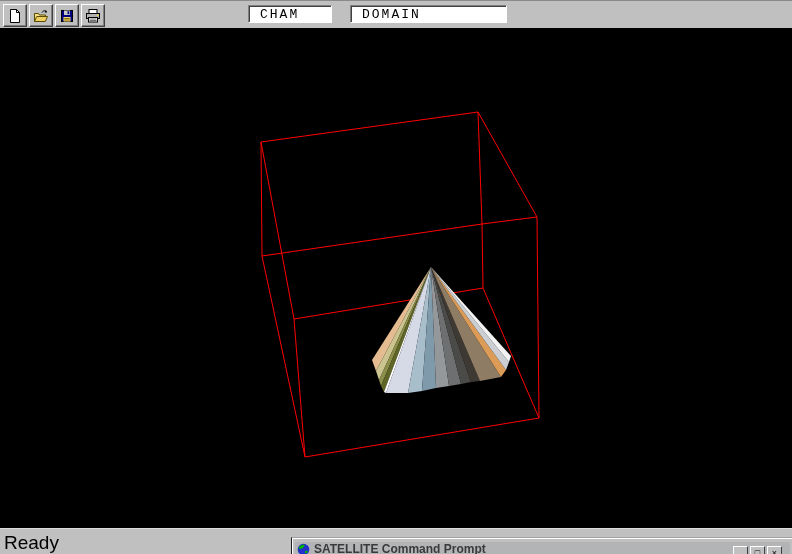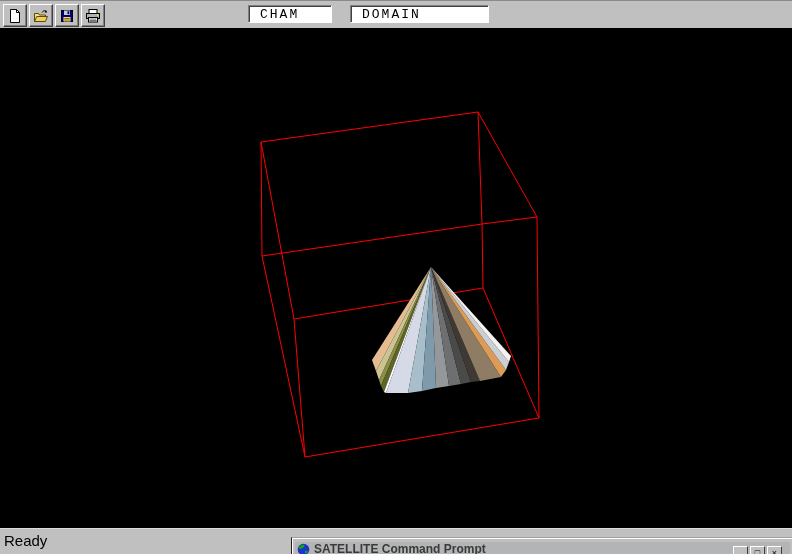--- a/index.html
+++ b/index.html
@@ -22,32 +22,32 @@
   .tbtn svg{display:block;}
   .field{
     position:absolute; top:4px; height:18px; box-sizing:border-box;
     background:#ffffff; color:#000;
     border:1px solid; border-color:#808080 #ffffff #ffffff #808080;
     box-shadow:inset 1px 1px 0 #404040;
     font-family:"Liberation Mono","DejaVu Sans Mono",monospace;
     font-size:13px; letter-spacing:2px; padding:1px 0 0 11px; outline:none;
   }
   .field-cham{left:248px; width:84px;}
-  .field-domain{left:350px; width:139px;}
+  .field-domain{left:350px; width:157px;}
   
   .viewport{
     position:absolute; left:0; top:28px; width:792px; height:500px;
     background:#000000;
   }
   .viewport svg{display:block;}
   
   .statusbar{
     position:absolute; left:0; top:528px; width:792px; height:26px;
     background:#c0c0c0; border-top:1px solid #dcdcdc; box-sizing:border-box;
-    font-size:15px; color:#000; padding:3px 0 0 4px;
+    font-size:19px; color:#000; padding:3px 0 0 4px;
   }
   
   .overlay{
     position:absolute; left:291px; top:537px; width:501px; height:28px;
     background:#c0c0c0; overflow:hidden;
     border-left:1px solid #1f1f1f; border-top:1px solid #a0a0a0;
     box-sizing:border-box; z-index:5;
   }
   .overlay::before{
     content:''; position:absolute; left:0; top:0; right:0; height:1px;

